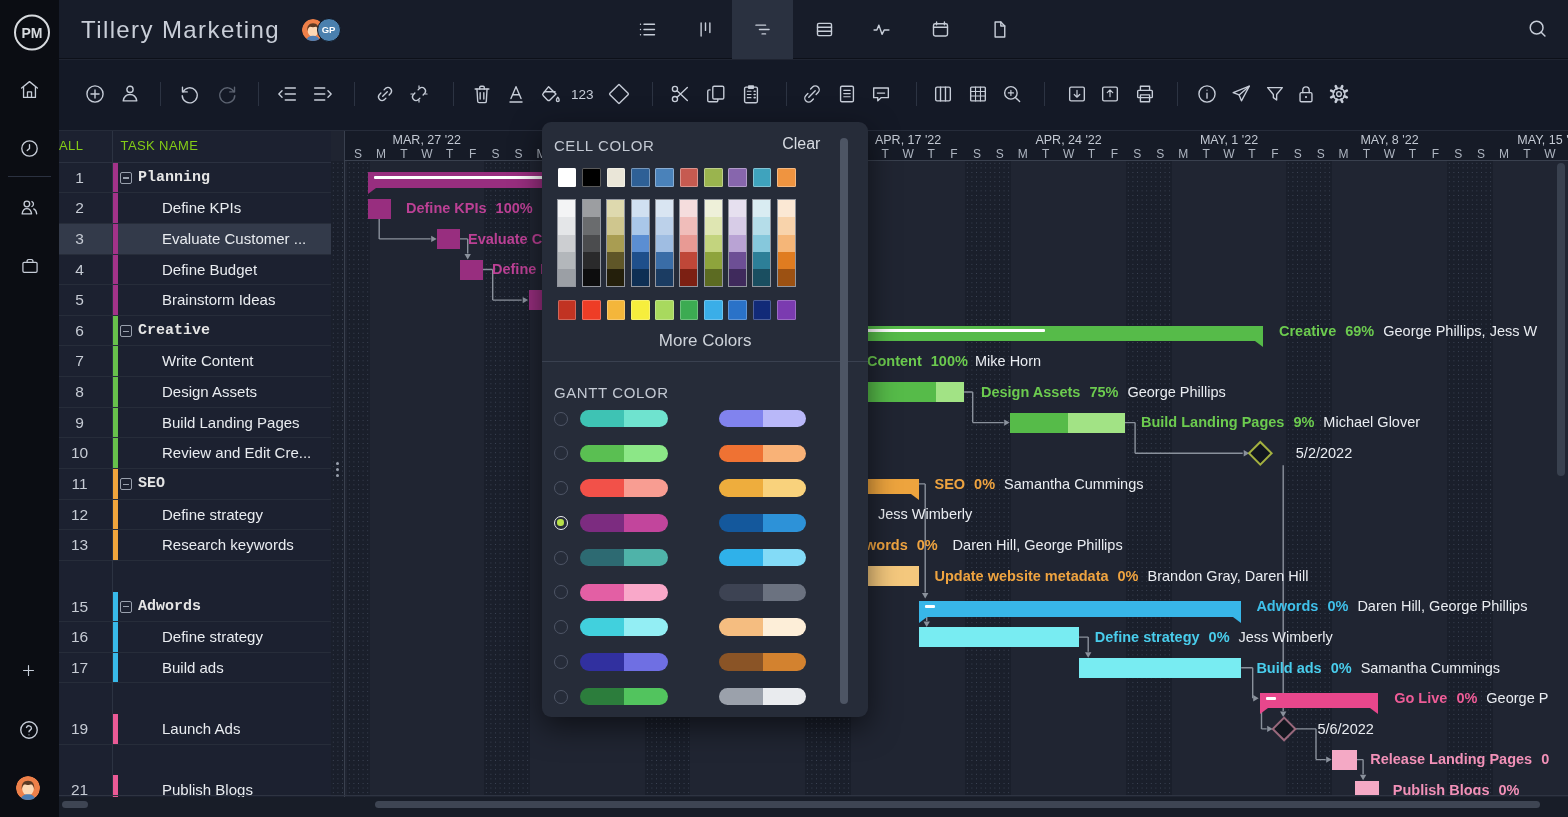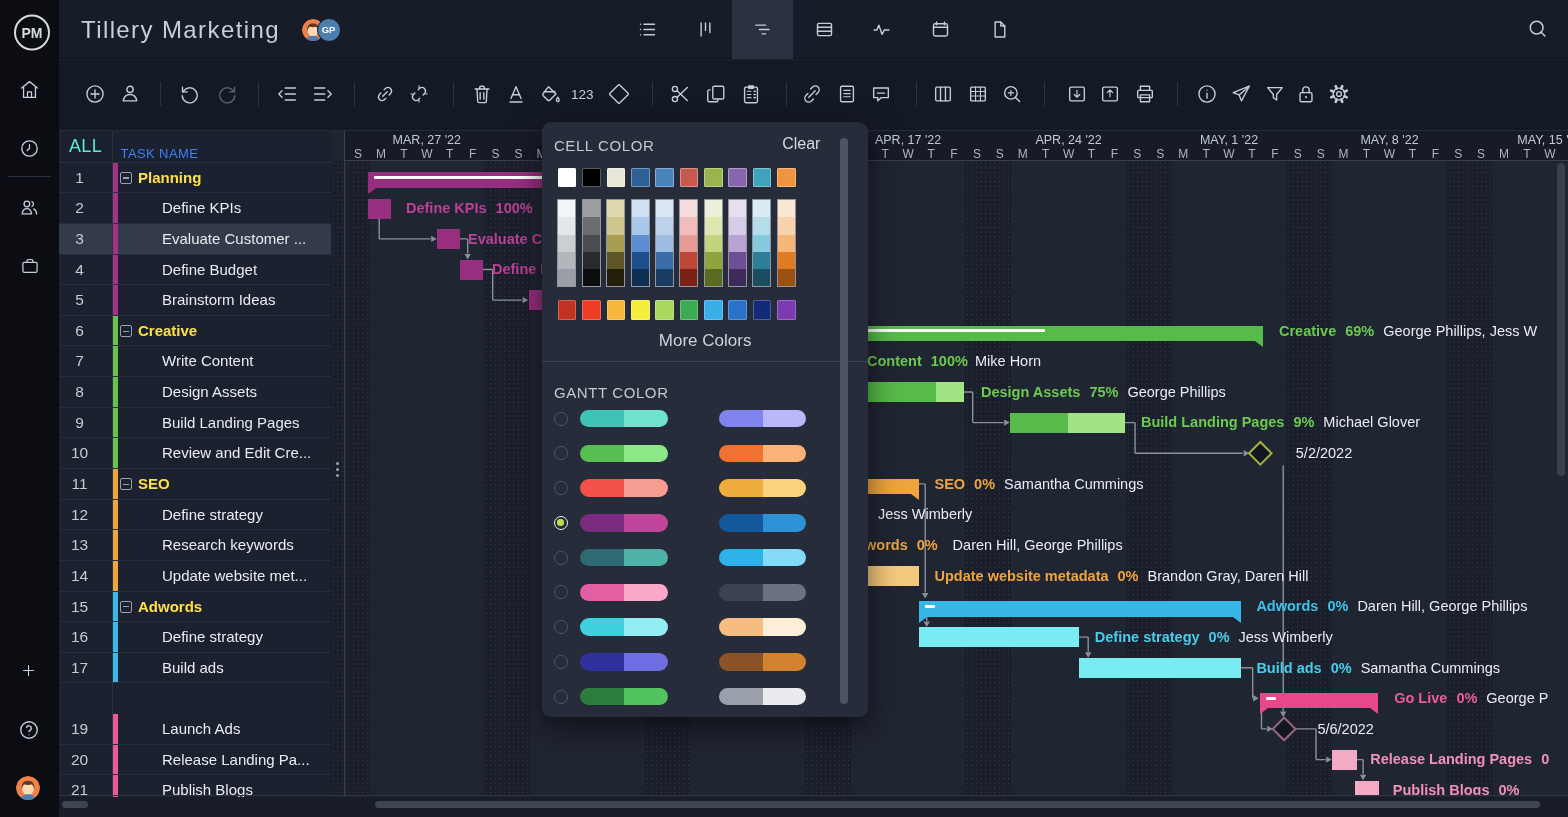--- a/index.html
+++ b/index.html
@@ -13,21 +13,21 @@
 #chartbody{left:0;top:30.400000000000006px;width:1223.7px;height:633.6px;overflow:hidden;}
 .band{position:absolute;top:0;height:633.6px;background-color:#1a1f2b;background-image:radial-gradient(#3d4556 0.8px, transparent 0.9px);background-size:4.6px 4.6px;}
 #timeline{left:0;top:0;width:1223.7px;height:30.400000000000006px;background:#161b27;border-bottom:1px solid #39404e;}
 .wklabel{position:absolute;top:2px;font-size:12.5px;color:#c3c9d3;white-space:nowrap;transform:translateX(-50%);}
 .daylet{position:absolute;top:16px;font-size:12px;color:#aeb5c0;transform:translateX(-50%);}
 .hrow{position:absolute;left:0;width:100%;height:30.63px;border-bottom:1px solid #272d3a;}
 .sel{background:#333a4a;}
 .rnum{position:absolute;left:0;top:0;width:41px;text-align:center;font-size:15.5px;color:#c6cbd4;line-height:30.63px;}
 .strip{position:absolute;left:54px;top:0;width:4.6px;height:100%;}
 .tname{position:absolute;top:0;font-size:15px;color:#e9ecf0;line-height:30.63px;white-space:nowrap;}
-.pname{font-weight:bold;color:#fde047;}
+.pname{font-weight:bold;color:#e5e5e5;font-family:Liberation Mono, monospace;}
 .collapse{position:absolute;left:60.5px;top:9.315px;width:12px;height:12px;border:1.2px solid #99a0ad;border-radius:2px;}
 .collapse:before{content:"";position:absolute;left:2px;right:2px;top:4.4px;height:1.2px;background:#99a0ad;}
 .bar{position:absolute;}
 .blabel{position:absolute;white-space:nowrap;font-size:14.5px;}
 .blabel b{font-weight:bold;}
 .blabel .asg{color:#e9ecf1;font-weight:normal;}
 #popup{left:541.9px;top:121.8px;width:326.5px;height:594.8px;background:#262c39;border-radius:9px;box-shadow:0 10px 30px rgba(0,0,0,0.55);z-index:50;}
 .ptitle{position:absolute;font-size:15px;color:#c3c9d3;letter-spacing:0.6px;}
 .sw{position:absolute;width:18.5px;border-radius:1.5px;}
 .tintcol{position:absolute;width:19px;height:88.5px;border:1px solid rgba(235,238,244,0.55);}
@@ -263,22 +263,22 @@
 <div class="abs vdiv" style="left:257.5px;top:82px;height:24px"></div>
 <div class="abs vdiv" style="left:353.5px;top:82px;height:24px"></div>
 <div class="abs vdiv" style="left:452.5px;top:82px;height:24px"></div>
 <div class="abs vdiv" style="left:652px;top:82px;height:24px"></div>
 <div class="abs vdiv" style="left:786px;top:82px;height:24px"></div>
 <div class="abs vdiv" style="left:915.5px;top:82px;height:24px"></div>
 <div class="abs vdiv" style="left:1044px;top:82px;height:24px"></div>
 <div class="abs vdiv" style="left:1177px;top:82px;height:24px"></div>
 <div id="tablepanel" class="abs">
     <div class="abs" style="left:0;top:0;width:100%;height:31.69999999999999px;border-bottom:1px solid #2b3140;">
-      <div class="abs" style="left:0;top:0;width:53px;text-align:center;font-size:18px;color:#5eead4;letter-spacing:0.4px;line-height:30px;">ALL</div>
-      <div class="abs" style="left:61.5px;top:8px;font-size:13px;color:#3b82f6;letter-spacing:0.4px;line-height:30px;">TASK NAME</div>
+      <div class="abs" style="left:0;top:0;width:53px;font-size:13px;color:#84cc16;letter-spacing:0.4px;line-height:30px;">ALL</div>
+      <div class="abs" style="left:61.5px;top:0;font-size:13px;color:#84cc16;letter-spacing:0.4px;line-height:30px;">TASK NAME</div>
     </div>
     <div class="hrow" style="top:31.69999999999999px">
       <div class="rnum">1</div>
       <div class="strip" style="background:#a23389"></div>
       <div class="collapse"></div>
       <div class="tname pname" style="left:79px">Planning</div>
     </div>
     <div class="hrow" style="top:62.329999999999984px">
       <div class="rnum">2</div>
       <div class="strip" style="background:#a23389"></div>
@@ -334,50 +334,40 @@
     <div class="hrow" style="top:368.63px">
       <div class="rnum">12</div>
       <div class="strip" style="background:#f0a53c"></div>
       <div class="tname" style="left:103px">Define strategy</div>
     </div>
     <div class="hrow" style="top:399.26px">
       <div class="rnum">13</div>
       <div class="strip" style="background:#f0a53c"></div>
       <div class="tname" style="left:103px">Research keywords</div>
     </div>
-    <div class="hrow" style="top:429.89px">
-      <div class="rnum">14</div>
-      <div class="strip" style="background:#f0a53c"></div>
-      <div class="tname" style="left:103px">Update website met...</div>
-    </div>
     <div class="hrow" style="top:460.52px">
       <div class="rnum">15</div>
       <div class="strip" style="background:#38b9e9"></div>
       <div class="collapse"></div>
       <div class="tname pname" style="left:79px">Adwords</div>
     </div>
     <div class="hrow" style="top:491.15px">
       <div class="rnum">16</div>
       <div class="strip" style="background:#38b9e9"></div>
       <div class="tname" style="left:103px">Define strategy</div>
     </div>
     <div class="hrow" style="top:521.78px">
       <div class="rnum">17</div>
       <div class="strip" style="background:#38b9e9"></div>
       <div class="tname" style="left:103px">Build ads</div>
     </div>
     <div class="hrow" style="top:583.04px">
       <div class="rnum">19</div>
       <div class="strip" style="background:#ea5a96"></div>
       <div class="tname" style="left:103px">Launch Ads</div>
-    </div>
-    <div class="hrow" style="top:613.6700000000001px">
-      <div class="rnum">20</div>
-      <div class="strip" style="background:#ea5a96"></div>
-      <div class="tname" style="left:103px">Release Landing Pa...</div>
     </div>
     <div class="hrow" style="top:644.3px">
       <div class="rnum">21</div>
       <div class="strip" style="background:#ea5a96"></div>
       <div class="tname" style="left:103px">Publish Blogs</div>
     </div>
     <div class="abs vdiv" style="left:53px;top:0;height:100%"></div>
   </div>
 <div id="gutterdots" class="abs"></div>
 <div class="abs" style="left:336px;top:462px;width:3px;height:3px;border-radius:50%;background:#9aa1ad;z-index:5"></div>

